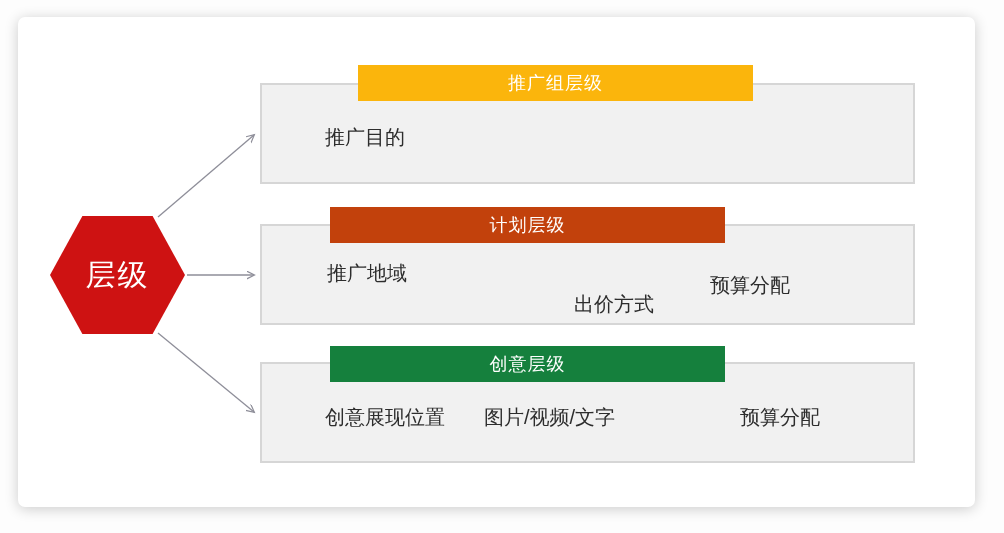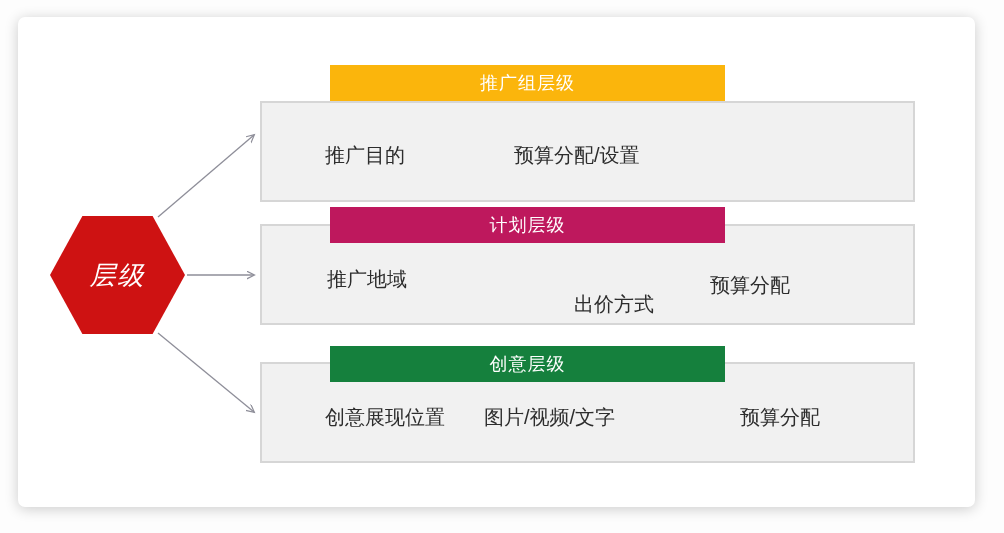--- a/index.html
+++ b/index.html
@@ -27,31 +27,31 @@
   .arrow-line { stroke: #8e8e99; stroke-width: 1.3; fill: none; }
   .arrow-head { stroke: #8e8e99; fill: none; }
 
   .hexagon {
     position: absolute; left: 50px; top: 216px;
     width: 135px; height: 118px;
     clip-path: polygon(24% 0%, 76% 0%, 100% 50%, 76% 100%, 24% 100%, 0% 50%);
     display: flex; align-items: center; justify-content: center;
   }
   .hexagon span {
-    color: #ffffff; font-size: 26px; letter-spacing: 2px; font-style: italic;
+    color: #ffffff; font-size: 30px; letter-spacing: 2px;
   }
 
   .levelbox {
     position: absolute; left: 260px;
     width: 655px; height: 101px;
     background: #f1f1f1;
     border: 2px solid #d6d6d6;
     box-sizing: border-box;
   }
-  .box1 { top: 101px; }
+  .box1 { top: 83px; }
   .box2 { top: 224px; }
   .box3 { top: 362px; }
 
   .level-header {
     position: absolute; left: 330px;
     width: 395px; height: 36px;
     line-height: 36px; text-align: center;
     color: #ffffff; font-size: 18px; letter-spacing: 1px;
   }
   .h1 { top: 65px; }
@@ -59,21 +59,21 @@
   .h3 { top: 346px; }
 
   .item {
     position: absolute;
     font-size: 20px; color: #2d2d2d;
     white-space: nowrap; line-height: 28px;
   }
   
   .b1-i0 { left: 63px;  top: 38px; }
   .b1-i1 { left: 252px; top: 38px; }
-  .b2-i0 { left: 65px;  top: 39px; }
+  .b2-i0 { left: 65px;  top: 33px; }
   .b2-i1 { left: 192px; top: 45px; }
   .b2-i2 { left: 312px; top: 45px; margin-top: 19px; }
   .b2-i3 { left: 448px; top: 45px; }
   .b3-i0 { left: 63px;  top: 39px; }
   .b3-i1 { left: 222px; top: 39px; }
   .b3-i2 { left: 478px; top: 39px; }
 </style>
 </head>
 <body>
 
@@ -90,30 +90,29 @@
     <line class="arrow-line" x1="187" y1="275" x2="254" y2="275" marker-end="url(#ah)"></line>
     <line class="arrow-line" x1="158" y1="333" x2="254" y2="412" marker-end="url(#ah)"></line>
   </svg>
 
   <div class="hexagon" style="background-color: rgb(206, 18, 18);">
     <span>层级</span>
   </div>
 
   <div class="levelbox box1">
     <span class="item b1-i0">推广目的</span>
-    <span class="item b1-i1">预算分配/设置</span>
   </div>
-  <div class="level-header h1" style="background-color: rgb(251, 181, 12);">推广组层级</div>
+  <div class="level-header h1" style="background-color: rgb(251, 181, 12); margin-left: 28px;">推广组层级</div>
 
   <div class="levelbox box2">
     <span class="item b2-i0">推广地域</span>
     <span class="item b2-i2">出价方式</span>
     <span class="item b2-i3">预算分配</span>
   </div>
-  <div class="level-header h2" style="background-color: #be185d;">计划层级</div>
+  <div class="level-header h2" style="background-color: #c2410c;">计划层级</div>
 
   <div class="levelbox box3">
     <span class="item b3-i0">创意展现位置</span>
     <span class="item b3-i1">图片/视频/文字</span>
     <span class="item b3-i2">预算分配</span>
   </div>
   <div class="level-header h3" style="background-color: #15803d;">创意层级</div>
 </div>
 
 </body></html>

